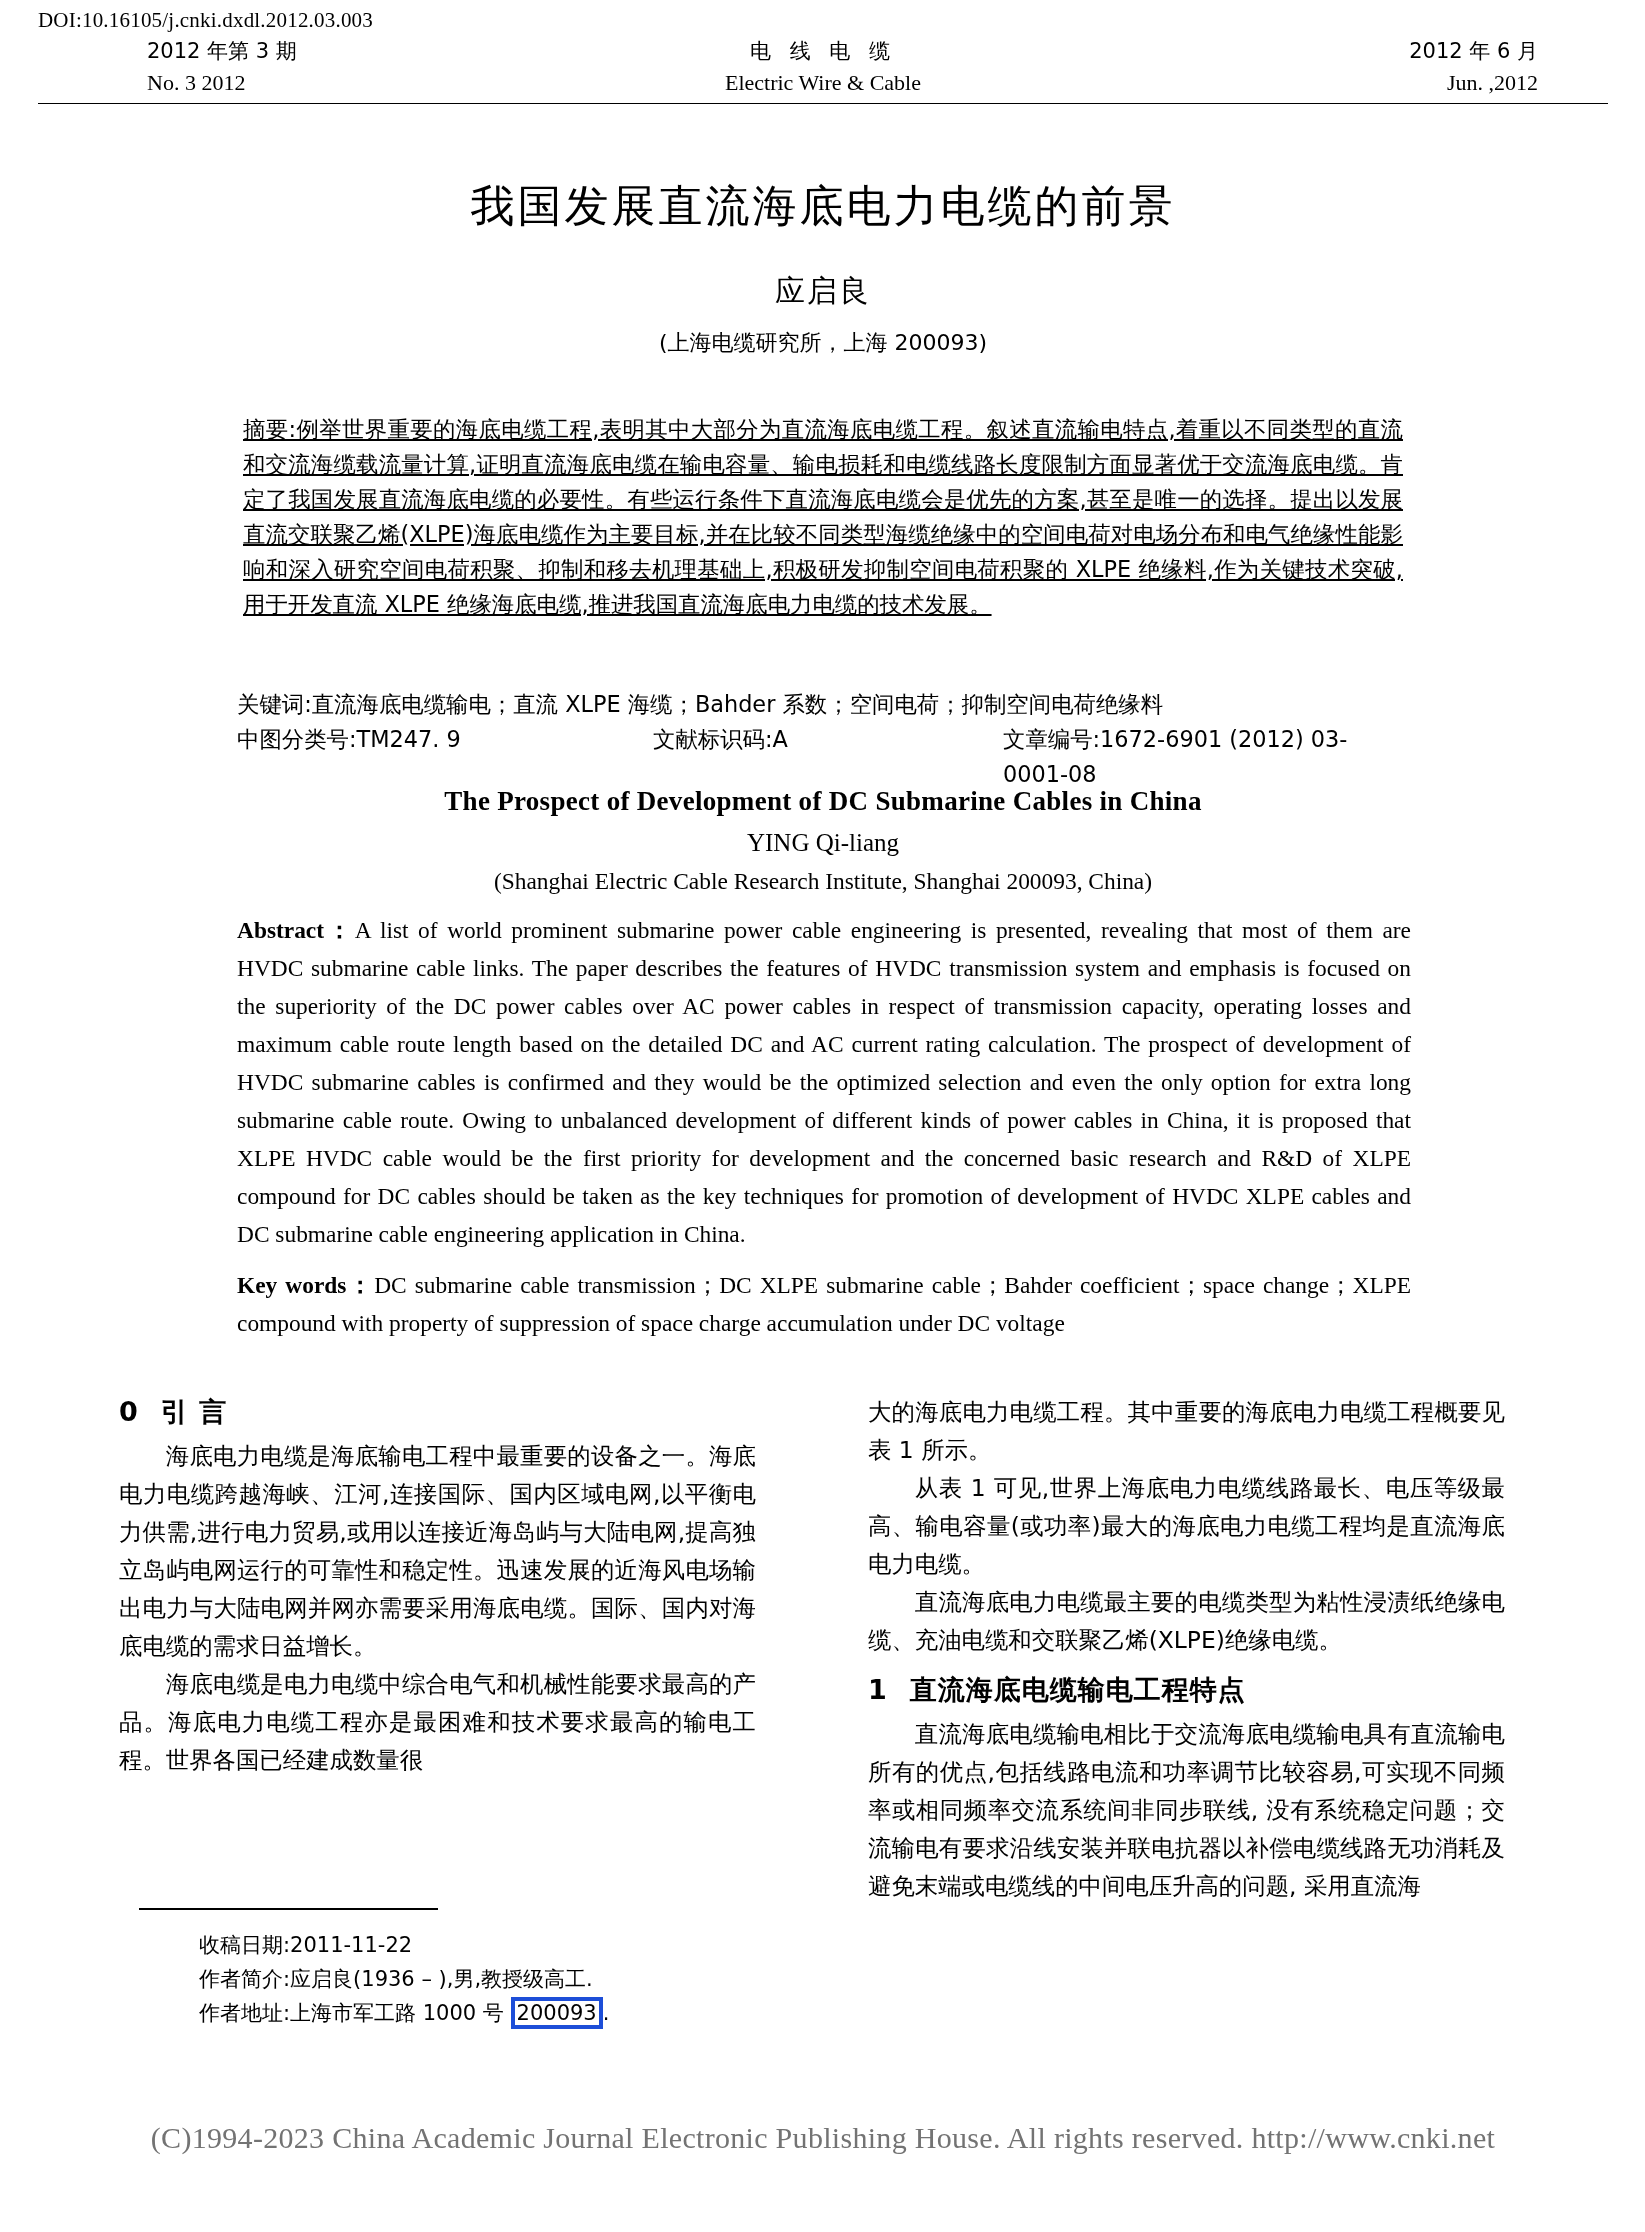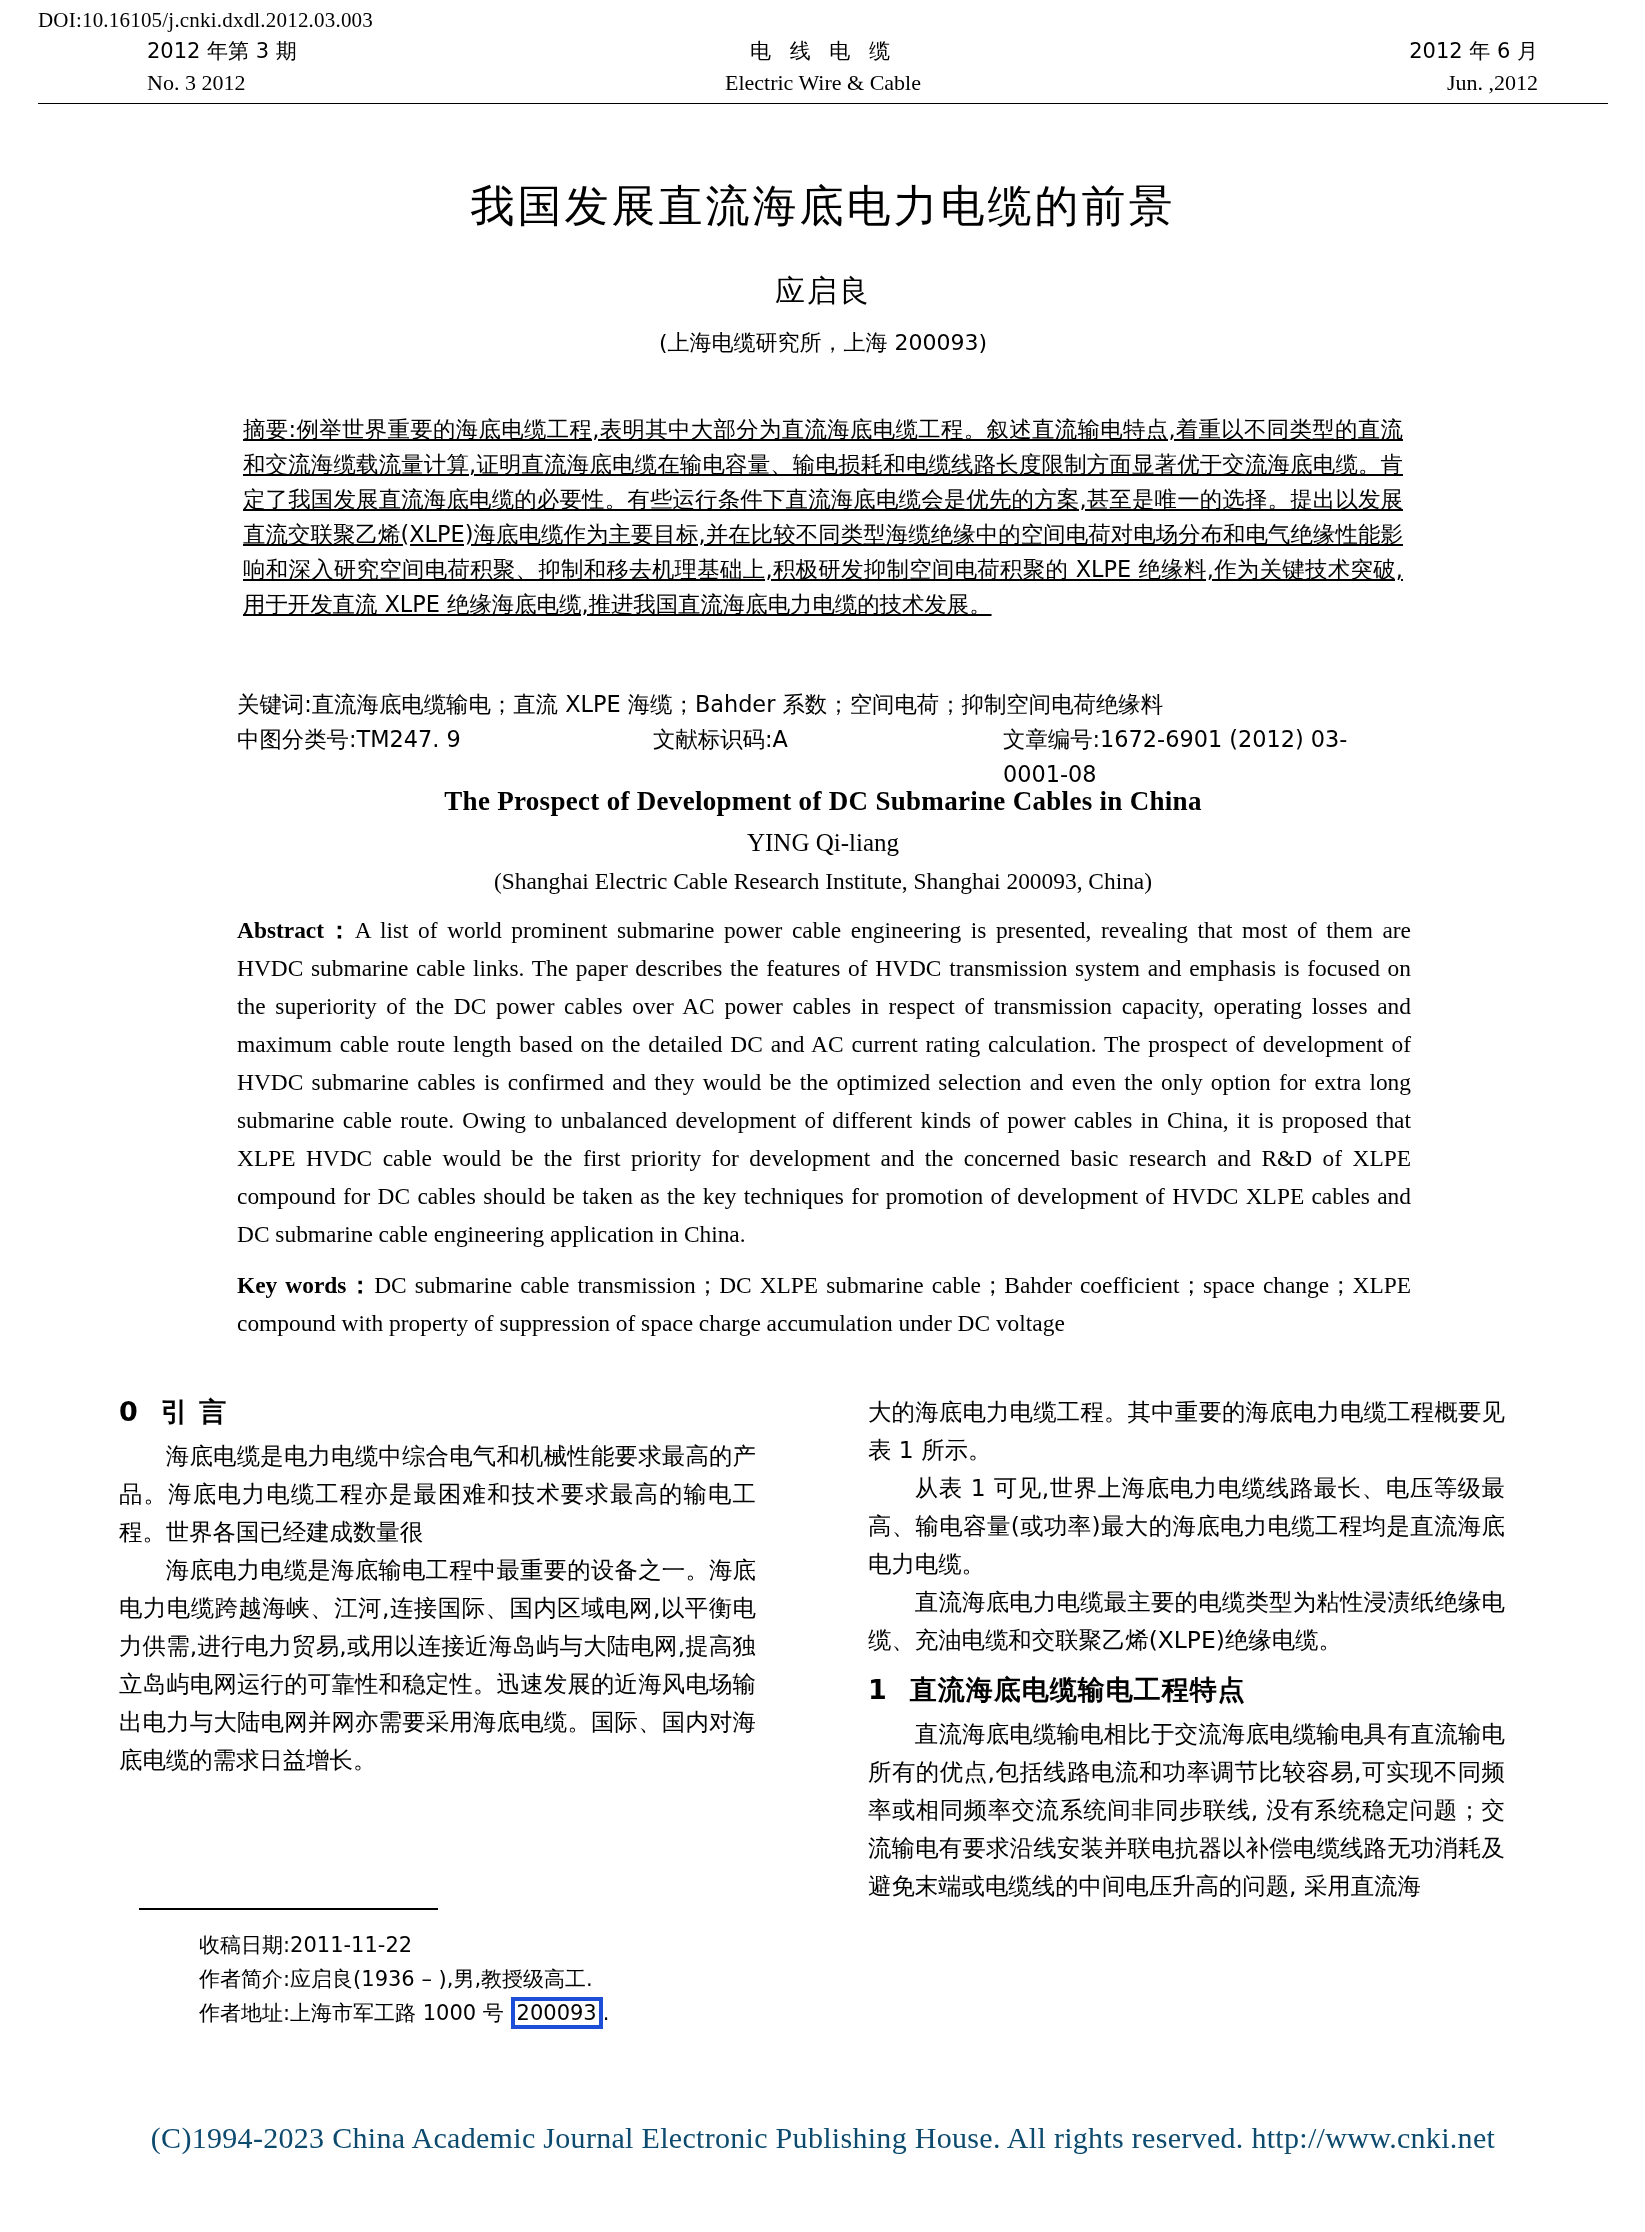--- a/index.html
+++ b/index.html
@@ -255,21 +255,21 @@
   }
 
   
   .copyright {
     position: absolute;
     left: 0; right: 0;
     top: 2121px;
     text-align: center;
     font-family: "Liberation Serif", serif;
     font-size: 30px;
-    color: #0c4a6e;
+    color: #737373;
     letter-spacing: 0.3px;
   }
 </style>
 </head>
 <body>
 
 <div class="page">
 
   <div class="doi">DOI:10.16105/j.cnki.dxdl.2012.03.003</div>
 
@@ -311,22 +311,22 @@
     <p><span class="lbl">Abstract：</span><span>A list of world prominent submarine power cable engineering is presented, revealing that most of them are HVDC submarine cable links. The paper describes the features of HVDC transmission system and emphasis is focused on the superiority of the DC power cables over AC power cables in respect of transmission capacity, operating losses and maximum cable route length based on the detailed DC and AC current rating calculation. The prospect of development of HVDC submarine cables is confirmed and they would be the optimized selection and even the only option for extra long submarine cable route. Owing to unbalanced development of different kinds of power cables in China, it is proposed that XLPE HVDC cable would be the first priority for development and the concerned basic research and R&amp;D of XLPE compound for DC cables should be taken as the key techniques for promotion of development of HVDC XLPE cables and DC submarine cable engineering application in China.</span></p>
   </div>
   <div class="kw-en">
     <p><span class="lbl">Key words：</span><span>DC submarine cable transmission；DC XLPE submarine cable；Bahder coefficient；space change；XLPE compound with property of suppression of space charge accumulation under DC voltage</span></p>
   </div>
 
   <div class="col left">
     <div class="sec first">
       <span class="num">0</span><span>引  言</span>
     </div>
+    <p class="ind">海底电力电缆是海底输电工程中最重要的设备之一。海底电力电缆跨越海峡、江河,连接国际、国内区域电网,以平衡电力供需,进行电力贸易,或用以连接近海岛屿与大陆电网,提高独立岛屿电网运行的可靠性和稳定性。迅速发展的近海风电场输出电力与大陆电网并网亦需要采用海底电缆。国际、国内对海底电缆的需求日益增长。</p>
     <p class="ind">海底电缆是电力电缆中综合电气和机械性能要求最高的产品。海底电力电缆工程亦是最困难和技术要求最高的输电工程。世界各国已经建成数量很</p>
-    <p class="ind">海底电力电缆是海底输电工程中最重要的设备之一。海底电力电缆跨越海峡、江河,连接国际、国内区域电网,以平衡电力供需,进行电力贸易,或用以连接近海岛屿与大陆电网,提高独立岛屿电网运行的可靠性和稳定性。迅速发展的近海风电场输出电力与大陆电网并网亦需要采用海底电缆。国际、国内对海底电缆的需求日益增长。</p>
   </div>
 
   <div class="col right">
     <p>大的海底电力电缆工程。其中重要的海底电力电缆工程概要见表 1 所示。</p>
     <p class="ind">从表 1 可见,世界上海底电力电缆线路最长、电压等级最高、输电容量(或功率)最大的海底电力电缆工程均是直流海底电力电缆。</p>
     <p class="ind">直流海底电力电缆最主要的电缆类型为粘性浸渍纸绝缘电缆、充油电缆和交联聚乙烯(XLPE)绝缘电缆。</p>
     <div class="sec">
       <span class="num">1</span><span>直流海底电缆输电工程特点</span>
     </div>
     <p class="ind">直流海底电缆输电相比于交流海底电缆输电具有直流输电所有的优点,包括线路电流和功率调节比较容易,可实现不同频率或相同频率交流系统间非同步联线, 没有系统稳定问题；交流输电有要求沿线安装并联电抗器以补偿电缆线路无功消耗及避免末端或电缆线的中间电压升高的问题, 采用直流海</p>

